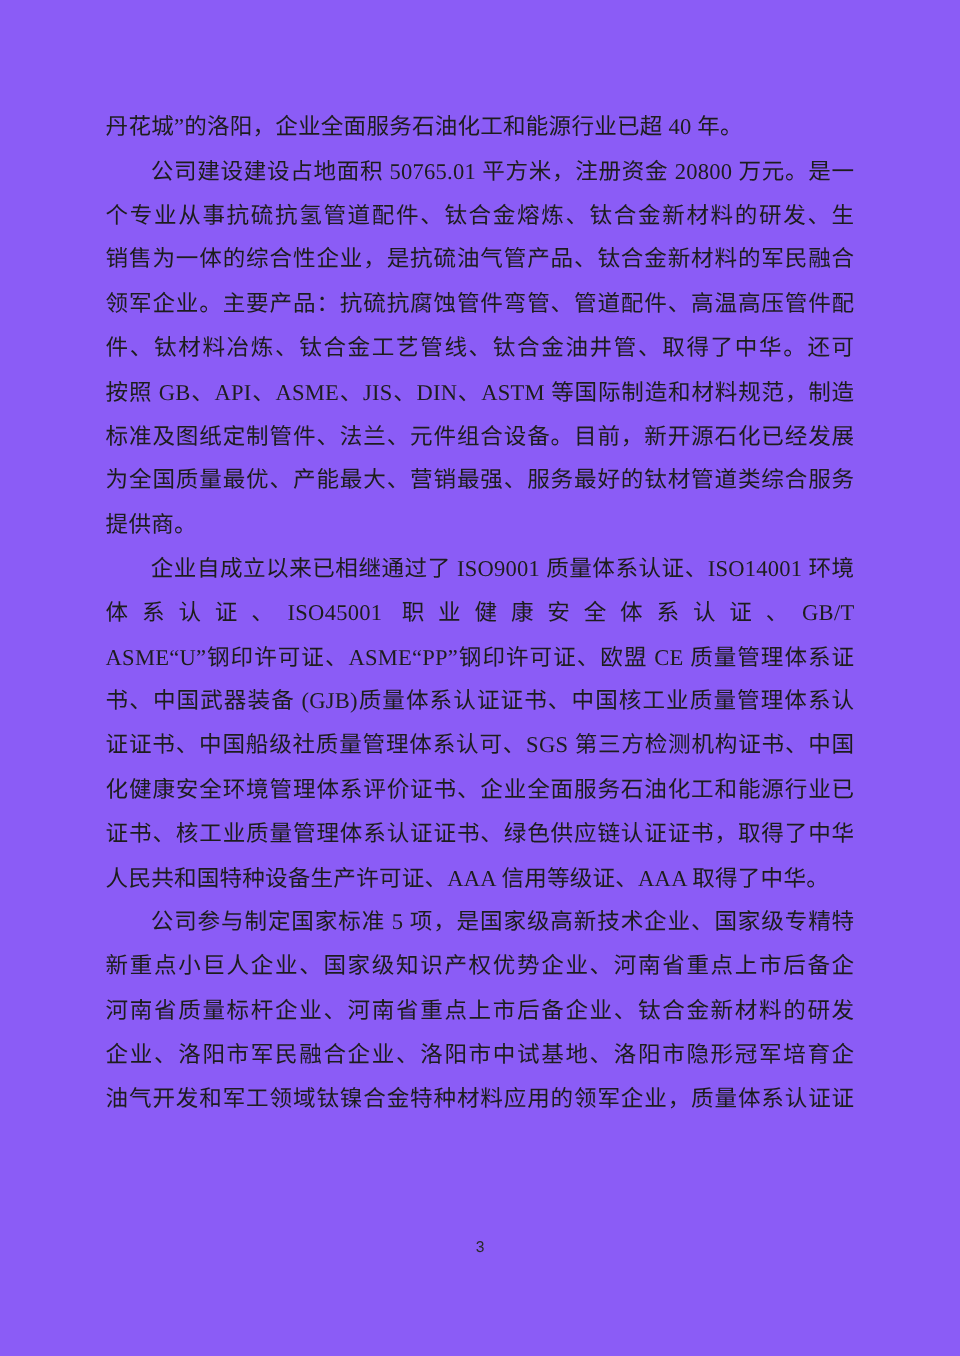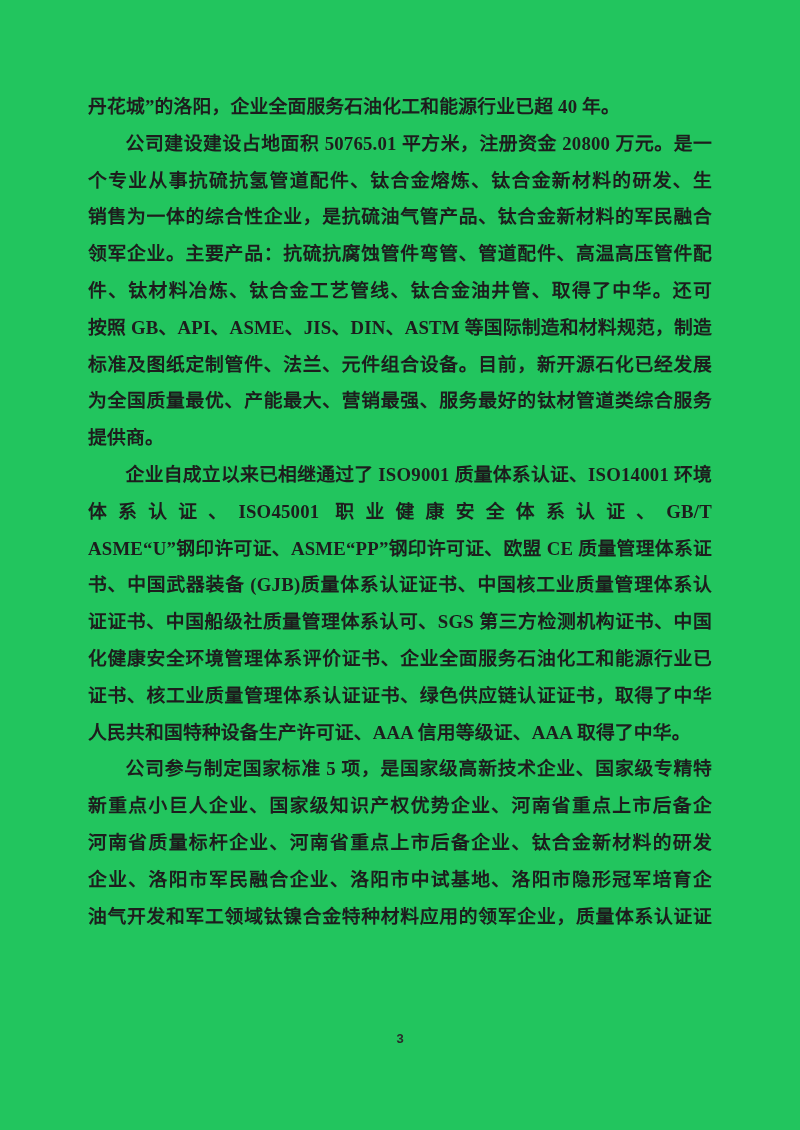--- a/index.html
+++ b/index.html
@@ -7,24 +7,23 @@
     padding: 0;
     width: 800px;
     height: 1130px;
     background: #ffffff;
     overflow: hidden;
   }
   .page {
     position: relative;
     width: 800px;
     height: 1130px;
-    background: #22c55e;
+    background: #8b5cf6;
     font-family: "Liberation Serif", "DejaVu Serif", serif;
     color: #1d1d1d;
-    font-weight: bold;
   }
   .doc-body {
     position: absolute;
     left: 88px;
     top: 89px;
     width: 624px;
     font-size: 18.8px;
     line-height: 36.8px;
     letter-spacing: 0.2px;
   }

